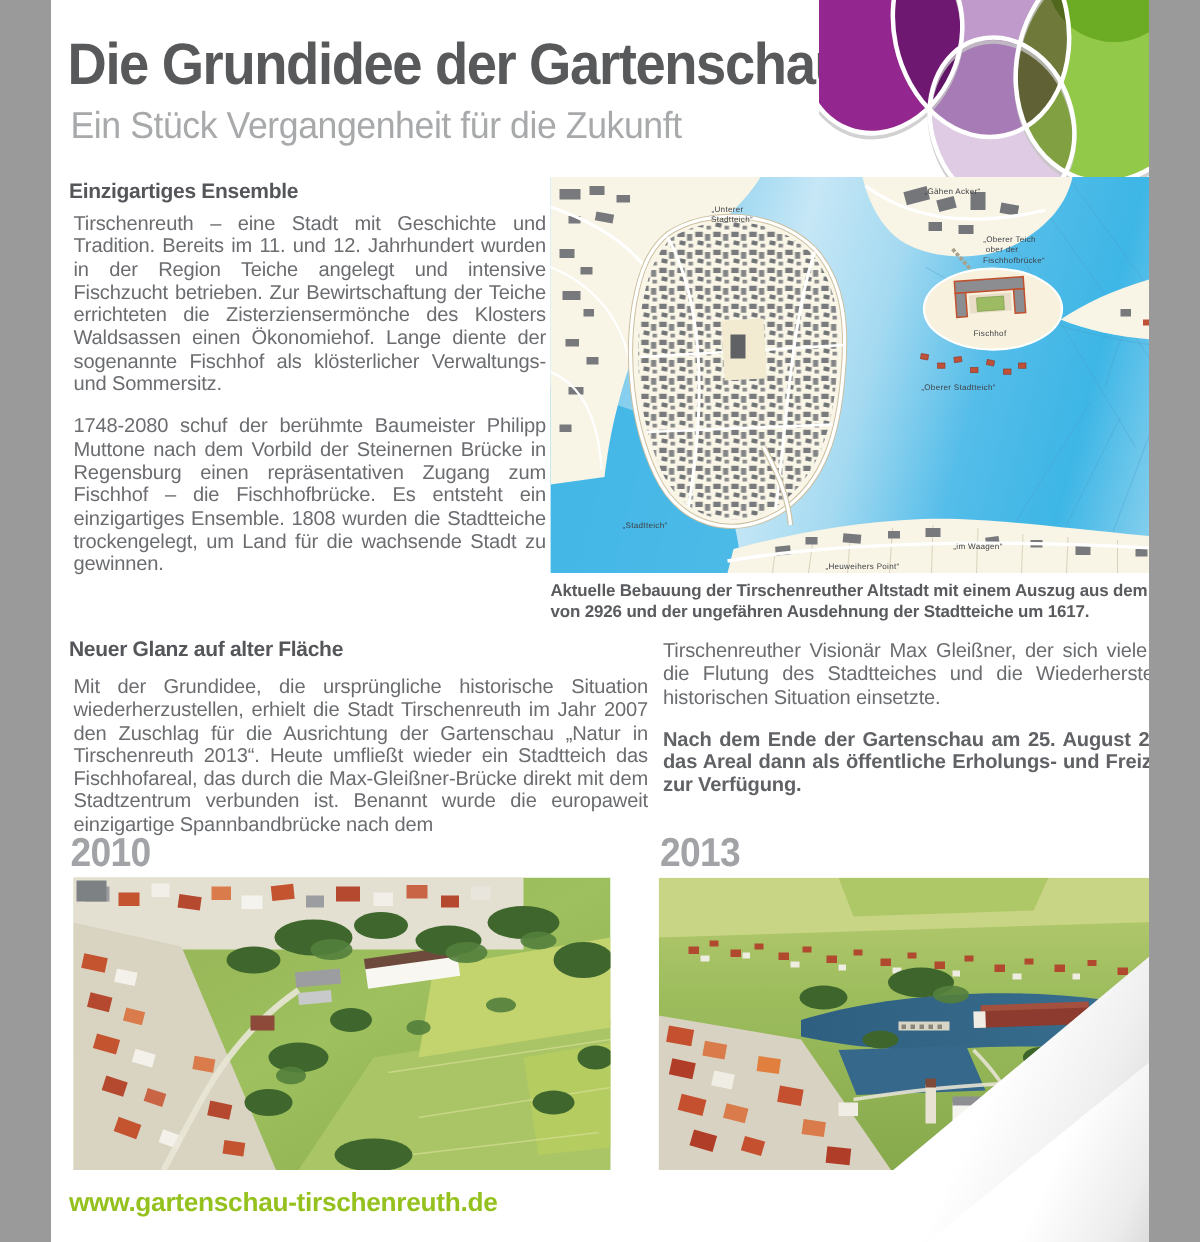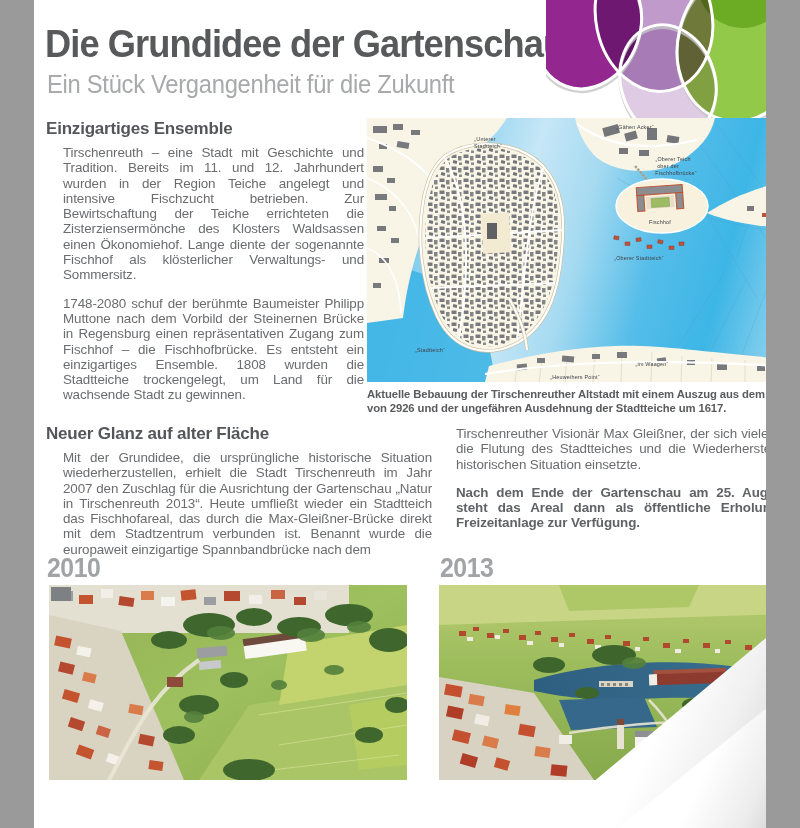--- a/index.html
+++ b/index.html
@@ -14,24 +14,24 @@
     white-space:nowrap;
   }
   .subtitle{
     position:absolute;left:13px;top:70px;font-size:25px;color:#a7a9ab;
     letter-spacing:-.3px;transform:scaleX(.95);transform-origin:left;white-space:nowrap;
   }
   .petals{position:absolute;top:0;right:0;width:220px;height:120px;}
   
   .col-left{position:absolute;left:12px;top:119px;width:318px;}
   h2.sec{
-    margin:0 0 6px 0;font-size:17px;font-weight:bold;color:#54565a;letter-spacing:-.2px;
+    margin:0 0 6px 0;font-size:14px;font-weight:bold;color:#54565a;letter-spacing:-.2px;
   }
   p.body{
-    margin:0 0 13px 17px;font-size:13.4px;line-height:15.3px;color:#6a6c6f;
+    margin:0 0 13px 3px;font-size:13.4px;line-height:15.3px;color:#6a6c6f;
     text-align:justify;letter-spacing:-.1px;
   }
   p.body.bold{font-weight:bold;color:#606266;}
   .sec2-head{position:absolute;left:12px;top:424px;}
   .sec2-left{position:absolute;left:12px;top:450px;width:386px;}
   .sec2-right{position:absolute;left:405px;top:426px;width:386px;}
   
   .map-wrap{position:absolute;left:333px;top:118px;width:462px;height:264px;}
   .map-caption{
     position:absolute;left:333px;top:388px;width:460px;
@@ -502,17 +502,18 @@
       </g>
       <g fill="#54803c" opacity=".9">
         <ellipse cx="195" cy="78" rx="12" ry="6"></ellipse>
           <ellipse cx="280" cy="130" rx="9" ry="5"></ellipse>
         <ellipse cx="352" cy="140" rx="10" ry="6"></ellipse>
           <ellipse cx="250" cy="165" rx="9" ry="5"></ellipse>
       </g>
     </svg>
   </div>
 
+  <a class="site-url">www.gartenschau-tirschenreuth.de</a>
 
   <div class="curl curl-a"></div>
   <div class="curl curl-b"></div>
 
 </div>
 
 </body></html>

